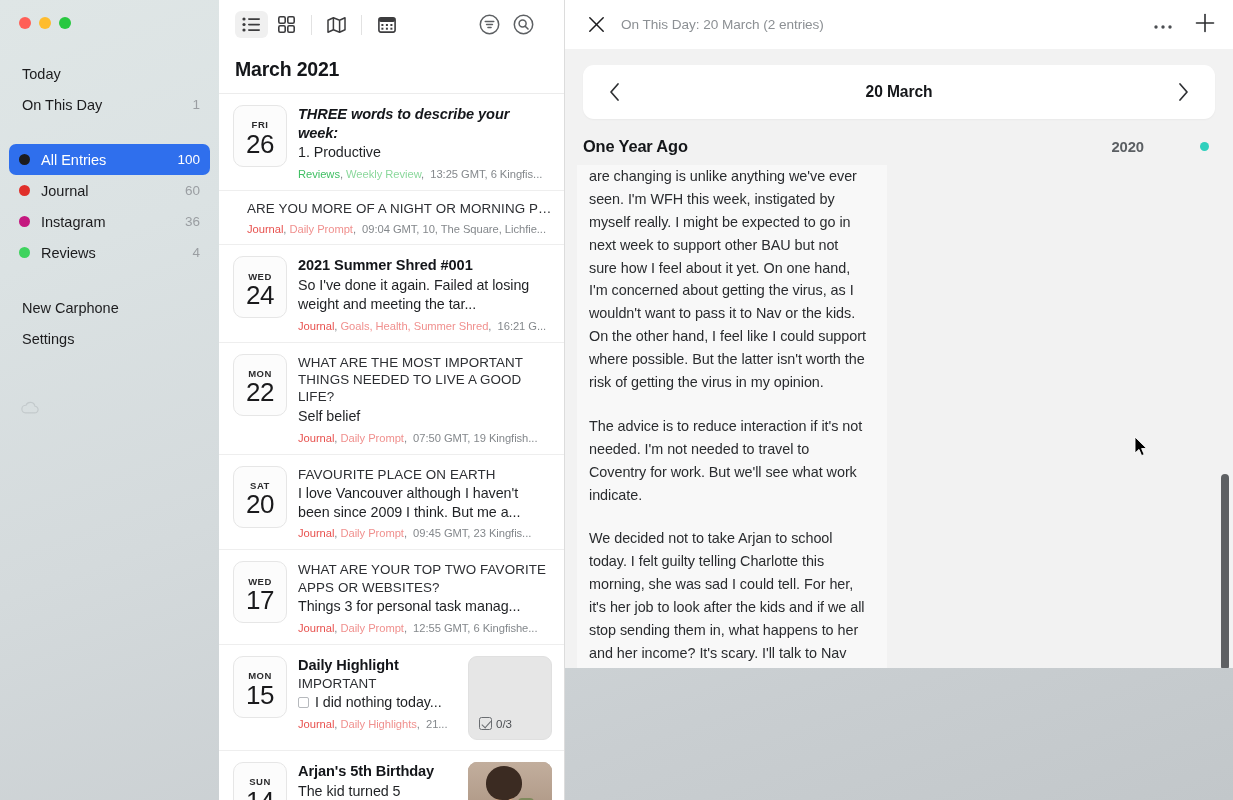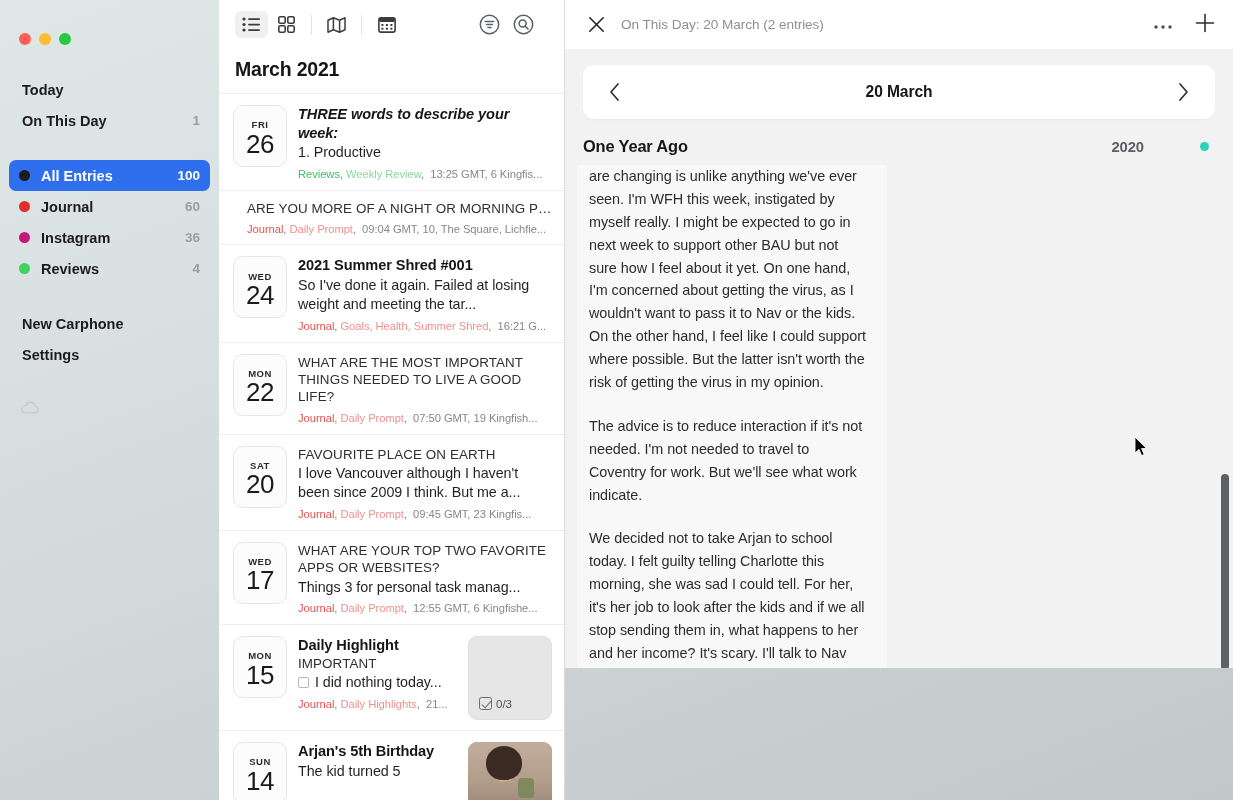--- a/index.html
+++ b/index.html
@@ -14,22 +14,21 @@
     width: 1233px; height: 800px;
     display: flex;
     background: linear-gradient(160deg, #dfe6e6 0%, #dbe2e3 22%, #d4dadc 48%, #c9ced1 78%, #c2c7ca 100%);
   }
 
   
   .sidebar {
     width: 219px; height: 800px;
     flex: 0 0 219px;
     position: relative;
-    padding-top: 16px;
-    font-weight: bold;
+    padding-top: 0;
   }
   .traffic {
     display: flex; gap: 8px;
     padding: 17px 0 0 19px;
   }
   .light { width: 12px; height: 12px; border-radius: 50%; }
   .light.red { background: #ff5f57; }
   .light.yellow { background: #febc2e; }
   .light.green { background: #28c840; }
 
@@ -467,20 +466,21 @@
         </div>
       </div>
 
       <div class="entry">
         <div class="datebox">
           <div class="dow">MON</div>
           <div class="dnum">22</div>
         </div>
         <div class="ebody">
           <div class="e-prompt wrap">WHAT ARE THE MOST IMPORTANT THINGS NEEDED TO LIVE A GOOD LIFE?</div>
+          <div class="e-snippet">Self belief</div>
           <div class="e-meta">
             <span class="tag-journal">Journal</span><span class="mtxt">,&nbsp;</span><span class="tag-sub">Daily Prompt</span><span class="mtxt">,&nbsp;&nbsp;</span><span class="mtxt">07:50 GMT,  19 Kingfish...</span>
           </div>
         </div>
       </div>
 
       <div class="entry">
         <div class="datebox">
           <div class="dow">SAT</div>
           <div class="dnum">20</div>

